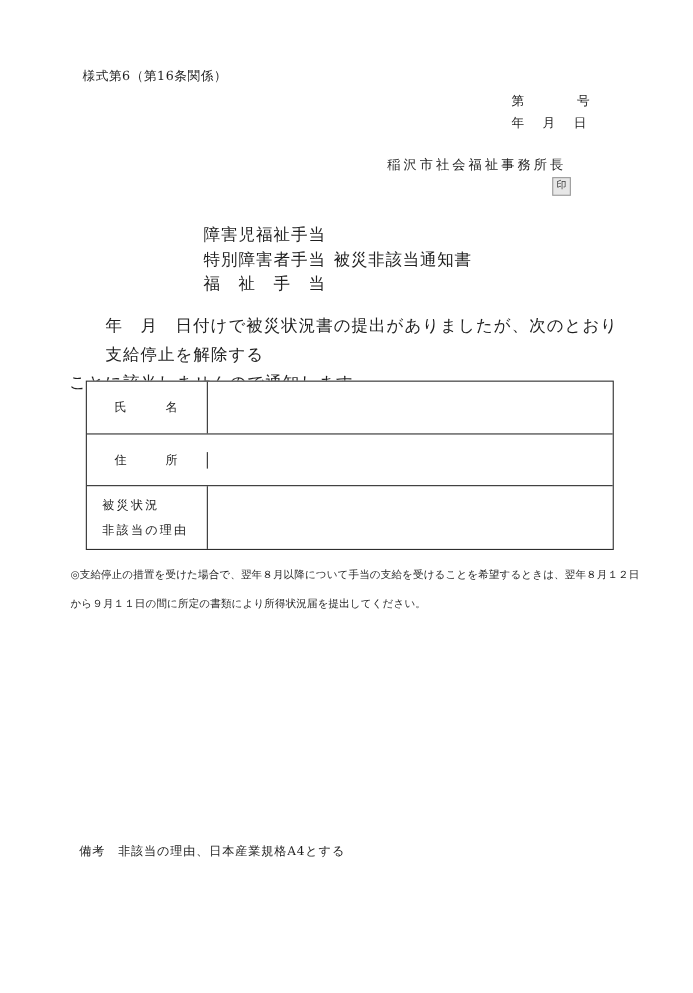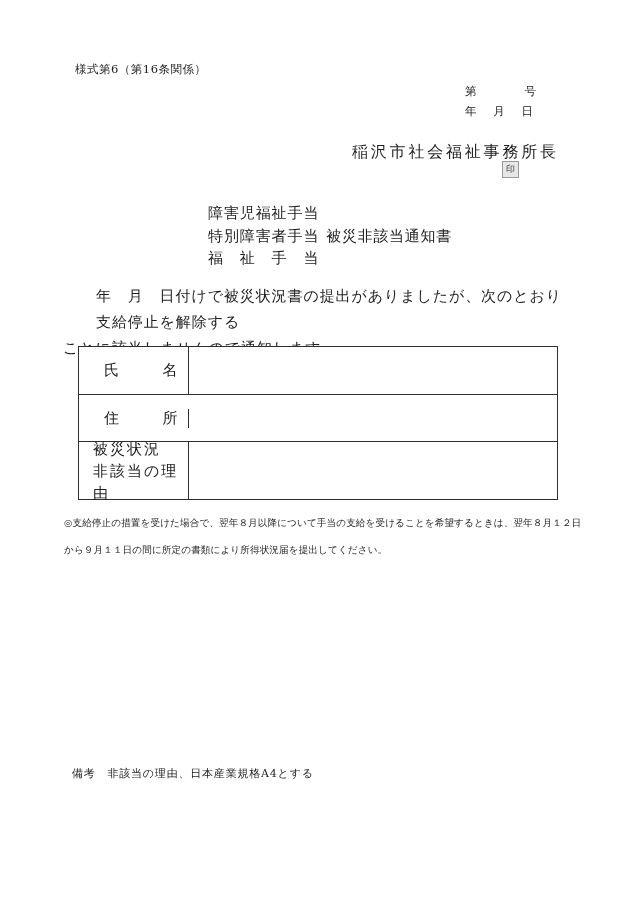--- a/index.html
+++ b/index.html
@@ -27,35 +27,34 @@
     display:flex;justify-content:space-between;
     font-size:11.5px;
   }
   .date-line{
     position:absolute;left:465px;top:104px;width:68px;
     display:flex;justify-content:space-between;
     font-size:11.5px;
   }
   .office{
     position:absolute;left:352px;top:142px;
-    font-size:16px;letter-spacing:2.8px;white-space:nowrap;
+    font-size:12px;letter-spacing:2.8px;white-space:nowrap;
   }
   .seal{
     position:absolute;left:502px;top:161px;
     width:15px;height:15px;
     background:#e7e7e7;border:1px solid #9a9a9a;
     display:flex;align-items:center;justify-content:center;
     font-size:9px;color:#3a3a3a;line-height:1;
   }
   
   .title-block{
     position:absolute;left:185px;top:202px;
     font-size:15px;letter-spacing:0.9px;line-height:22.5px;
     white-space:nowrap;
-    margin-left:23px;
   }
   .title-row{display:flex;align-items:baseline;}
   .title-main{margin-left:7px;letter-spacing:0.7px;}
   
   .body-par{
     position:absolute;left:63px;top:283px;width:508px;
     font-size:15px;letter-spacing:0.9px;line-height:26px;
   }
   .body-par .indent{padding-left:33px;}
   
@@ -64,21 +63,21 @@
     border:1px solid #2e2e2e;
     box-sizing:border-box;
     background:#fff;
   }
   .ft-row{display:flex;border-bottom:1px solid #2e2e2e;box-sizing:border-box;}
   .ft-row:last-child{border-bottom:none;}
   .ft-label{
     width:110px;flex:0 0 110px;box-sizing:border-box;
     border-right:1px solid #2e2e2e;
     display:flex;flex-direction:column;justify-content:center;
-    font-size:15px;
+    font-size:11px;
   }
   .ft-label .spread{padding-left:25px;letter-spacing:4.5px;white-space:pre;}
   .ft-label .stack{padding-left:14px;letter-spacing:2px;line-height:22px;}
   .ft-value{flex:1;}
   .row-name{height:48px;}
   .row-addr{height:47px;align-items:center;}
   .row-reason{height:57px;}
   
   .notice{
     position:absolute;left:64px;top:509px;width:508px;

